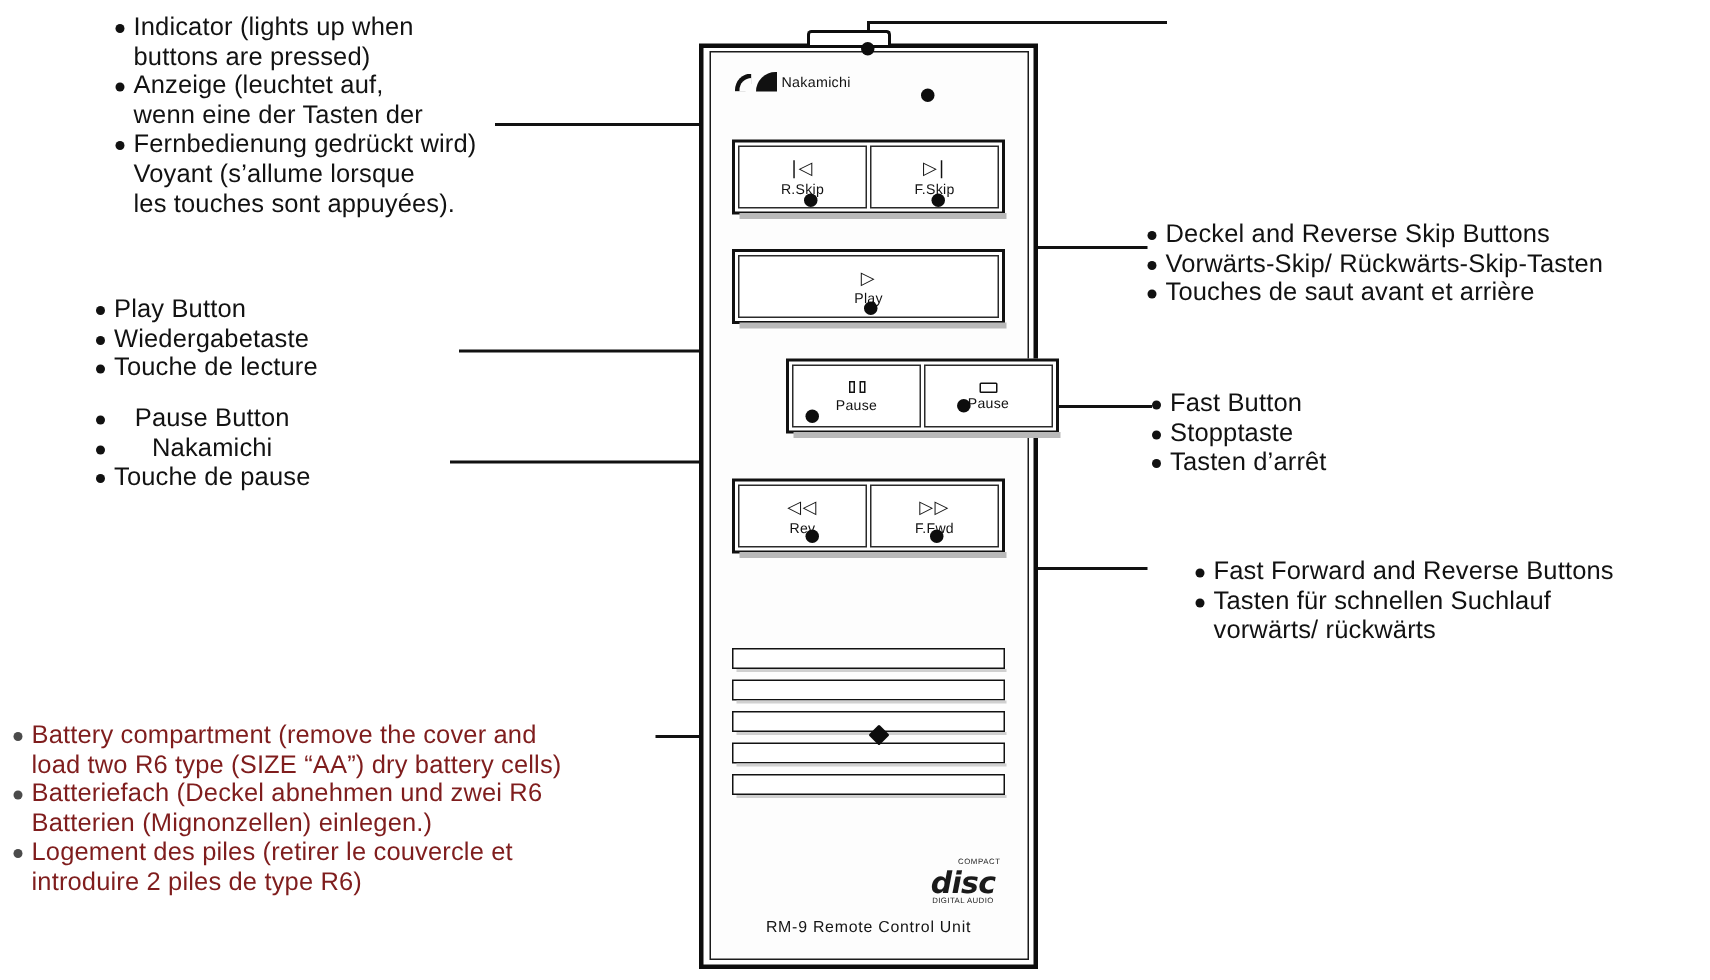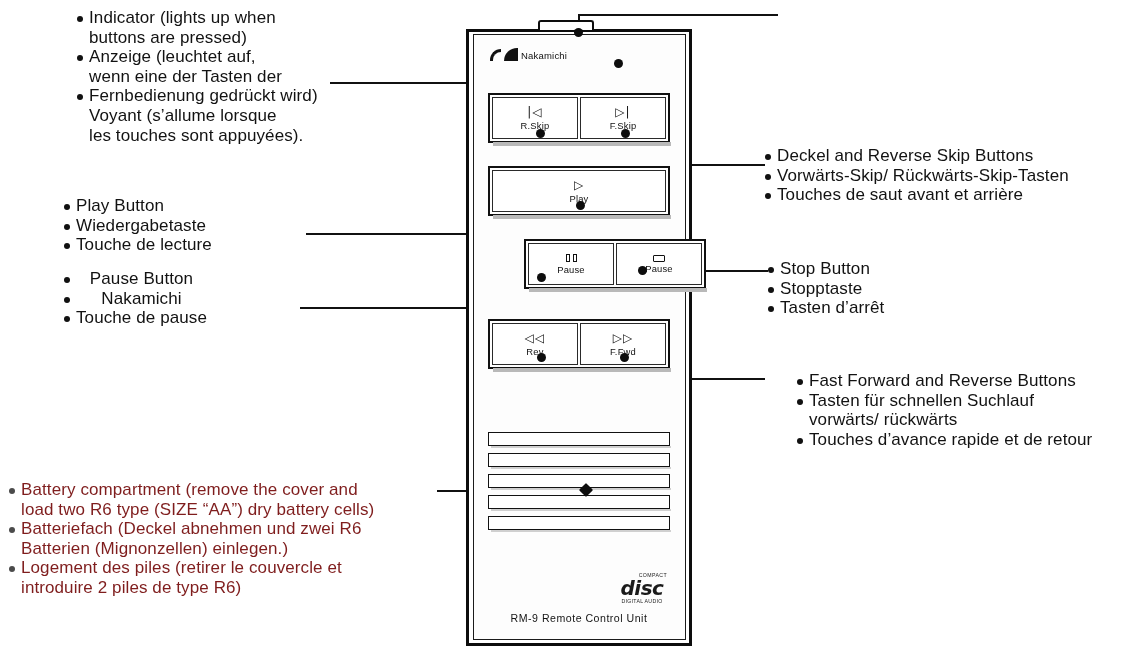--- a/index.html
+++ b/index.html
@@ -411,19 +411,19 @@
 
   <div class="callout" id="c-indicator" style="left:76px; top:8px;"><span class="line bul">Indicator (lights up when</span><span class="line cont">buttons are pressed)</span><span class="line bul">Anzeige (leuchtet auf,</span><span class="line cont">wenn eine der Tasten der</span><span class="line bul">Fernbedienung gedrückt wird)</span><span class="line cont">Voyant (s’allume lorsque</span><span class="line cont">les touches sont appuyées).</span></div>
 
 
   <div class="callout" id="c-skip" style="left:764px; top:146px;"><span class="line bul">Deckel and Reverse Skip Buttons</span><span class="line bul">Vorwärts-Skip/ Rückwärts-Skip-Tasten</span><span class="line bul">Touches de saut avant et arrière</span></div>
 
   <div class="callout" id="c-play" style="left:63px; top:196px;"><span class="line bul">Play Button</span><span class="line bul">Wiedergabetaste</span><span class="line bul">Touche de lecture</span></div>
 
   <div class="callout" id="c-pause" style="left:63px; top:269px;text-align:center;"><span class="line bul">Pause Button</span><span class="line bul">Nakamichi</span><span class="line bul">Touche de pause</span></div>
 
-  <div class="callout" id="c-stop" style="left:767px; top:259px;"><span class="line bul">Stop Button</span><span class="line bul">Stopptaste</span><span class="line bul">Tasten d’arrêt</span></div>
-
-  <div class="callout" id="c-fast" style="left:796px; top:371px;"><span class="line bul">Fast Forward and Reverse Buttons</span><span class="line bul">Tasten für schnellen Suchlauf</span><span class="line cont">vorwärts/ rückwärts</span><span class="line bul">Touches d’avance rapide et de retour</span></div>
+  <div class="callout" id="c-stop" style="left:767px; top:259px;"><span class="line bul">Fast Button</span><span class="line bul">Stopptaste</span><span class="line bul">Tasten d’arrêt</span></div>
+
+  <div class="callout" id="c-fast" style="left:796px; top:371px;"><span class="line bul">Fast Forward and Reverse Buttons</span><span class="line bul">Tasten für schnellen Suchlauf</span><span class="line cont">vorwärts/ rückwärts</span></div>
 
   <div class="callout faded" id="c-battery" style="left:8px; top:480px;"><span class="line bul">Battery compartment (remove the cover and</span><span class="line cont">load two R6 type (SIZE “AA”) dry battery cells)</span><span class="line bul">Batteriefach (Deckel abnehmen und zwei R6</span><span class="line cont">Batterien (Mignonzellen) einlegen.)</span><span class="line bul">Logement des piles (retirer le couvercle et</span><span class="line cont">introduire 2 piles de type R6)</span></div>
 
 </div>
 
 </body></html>

